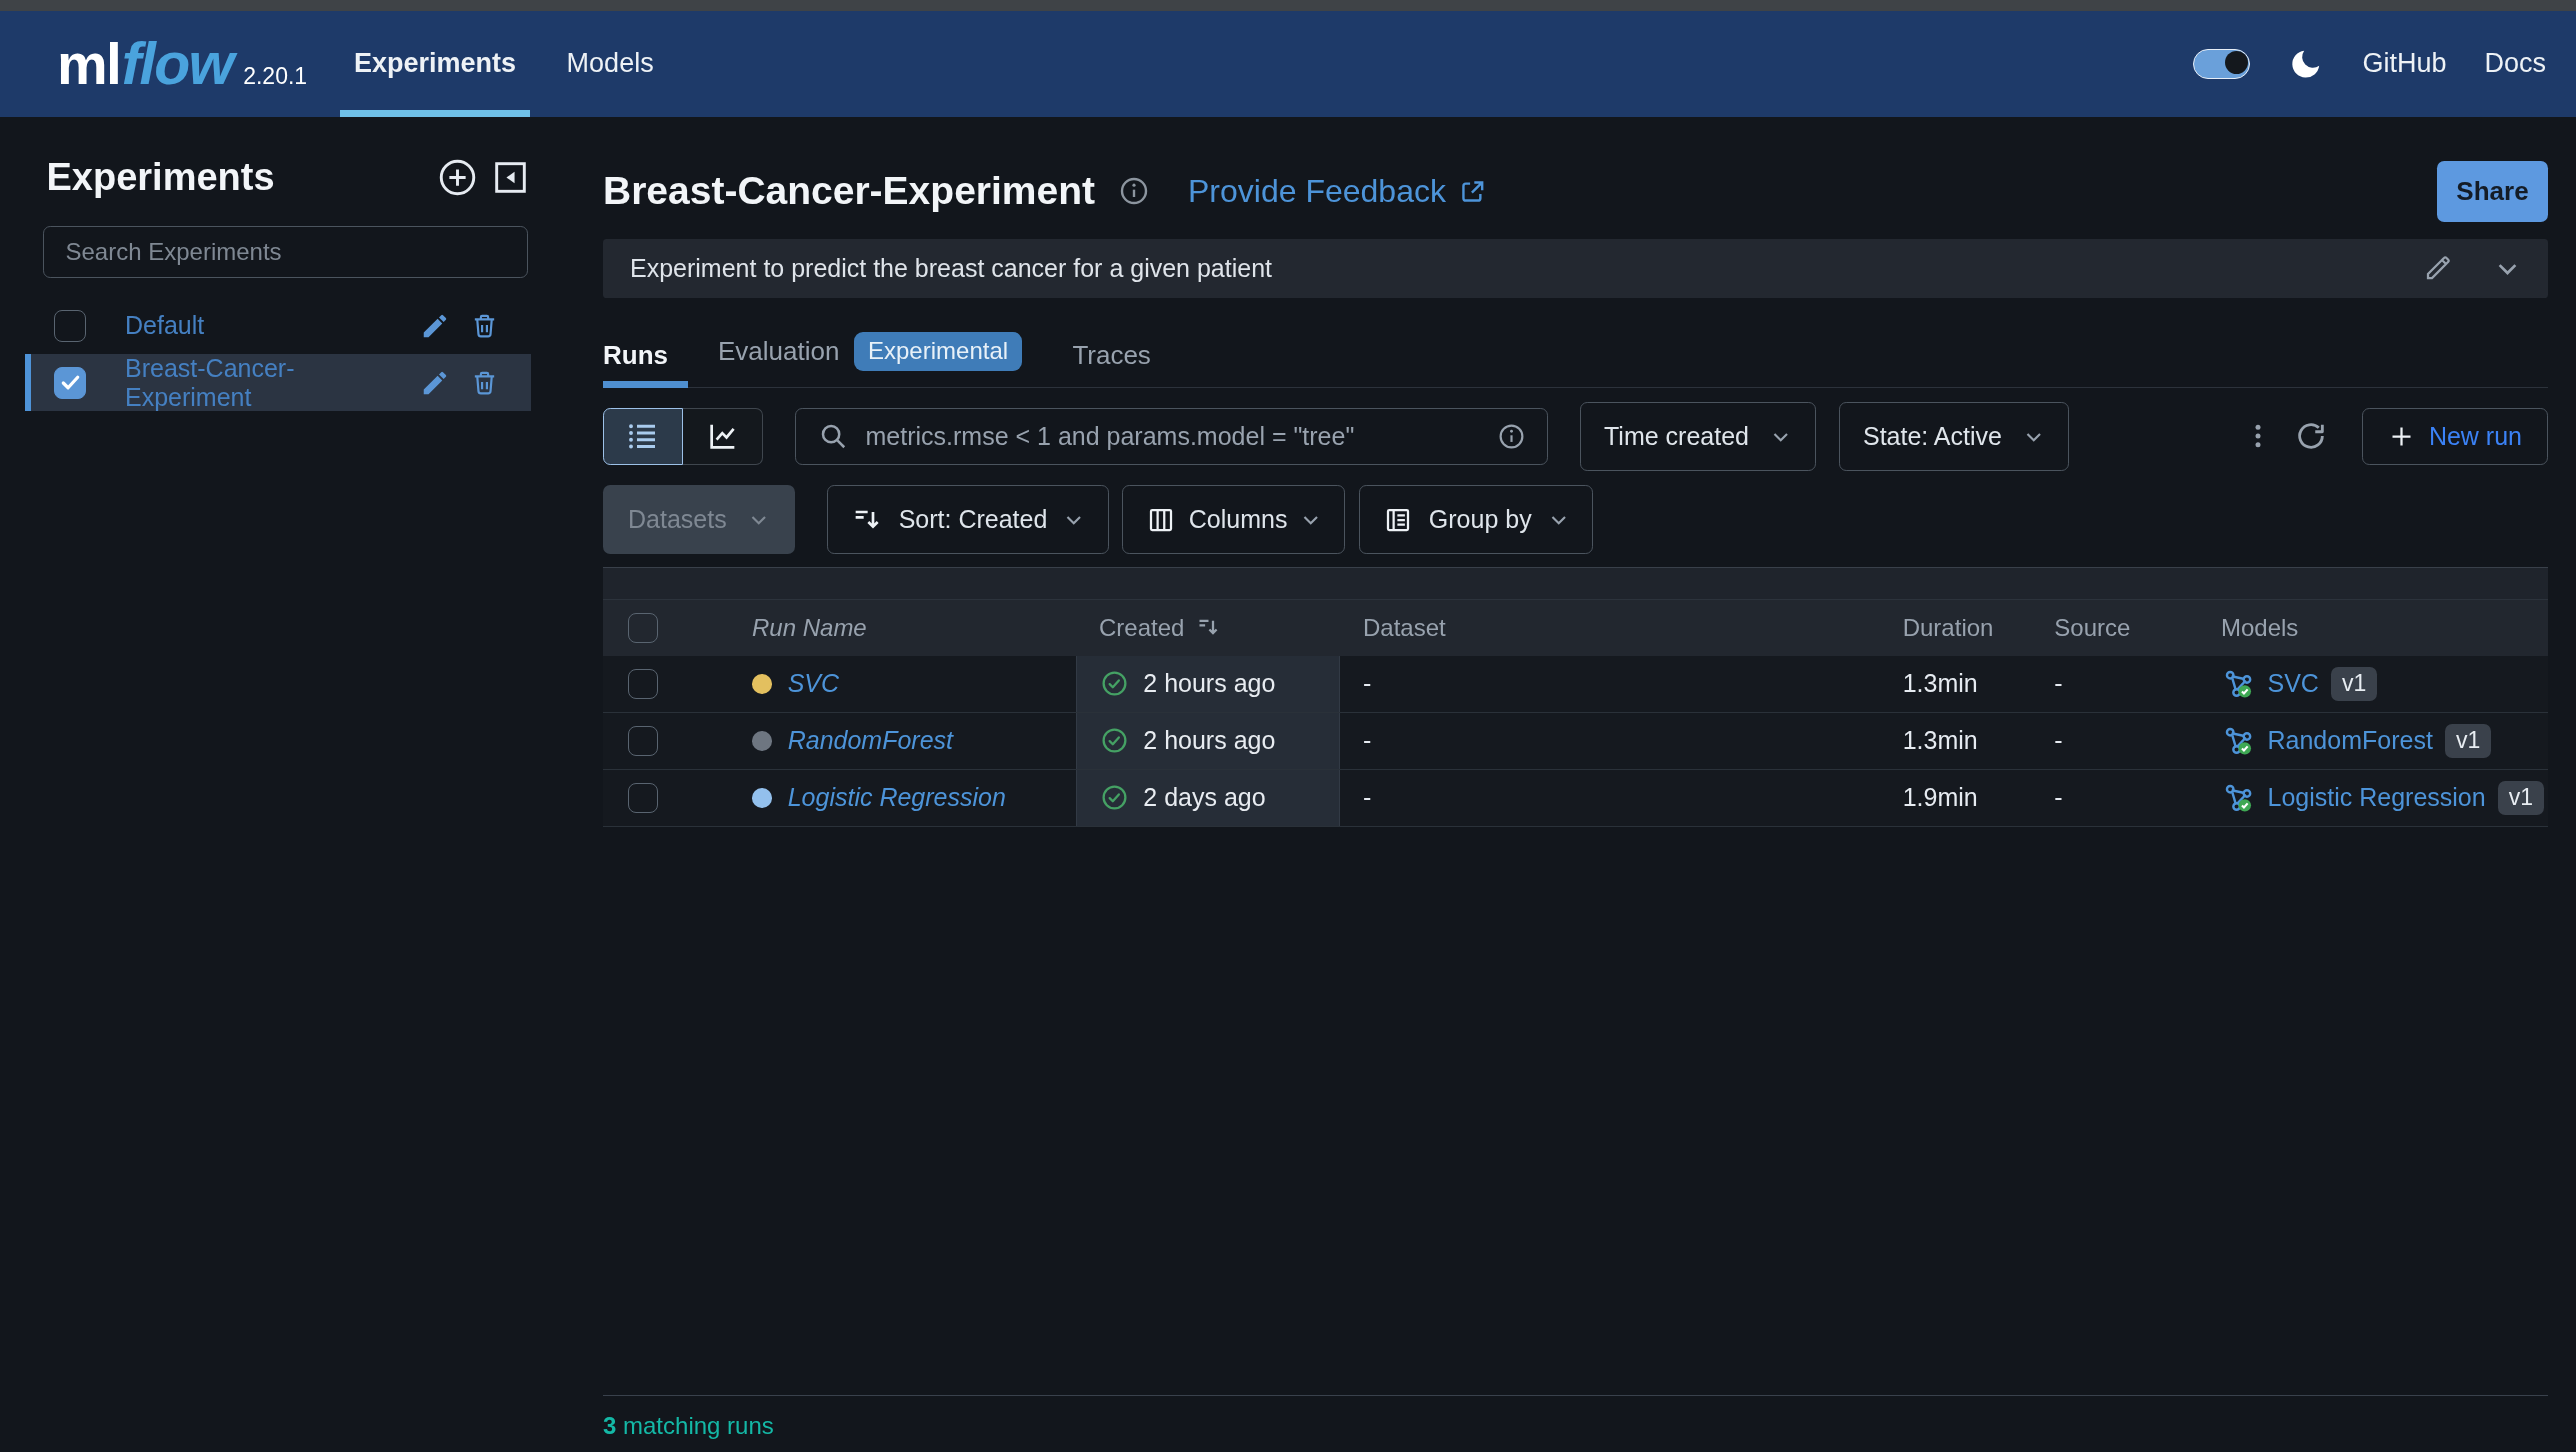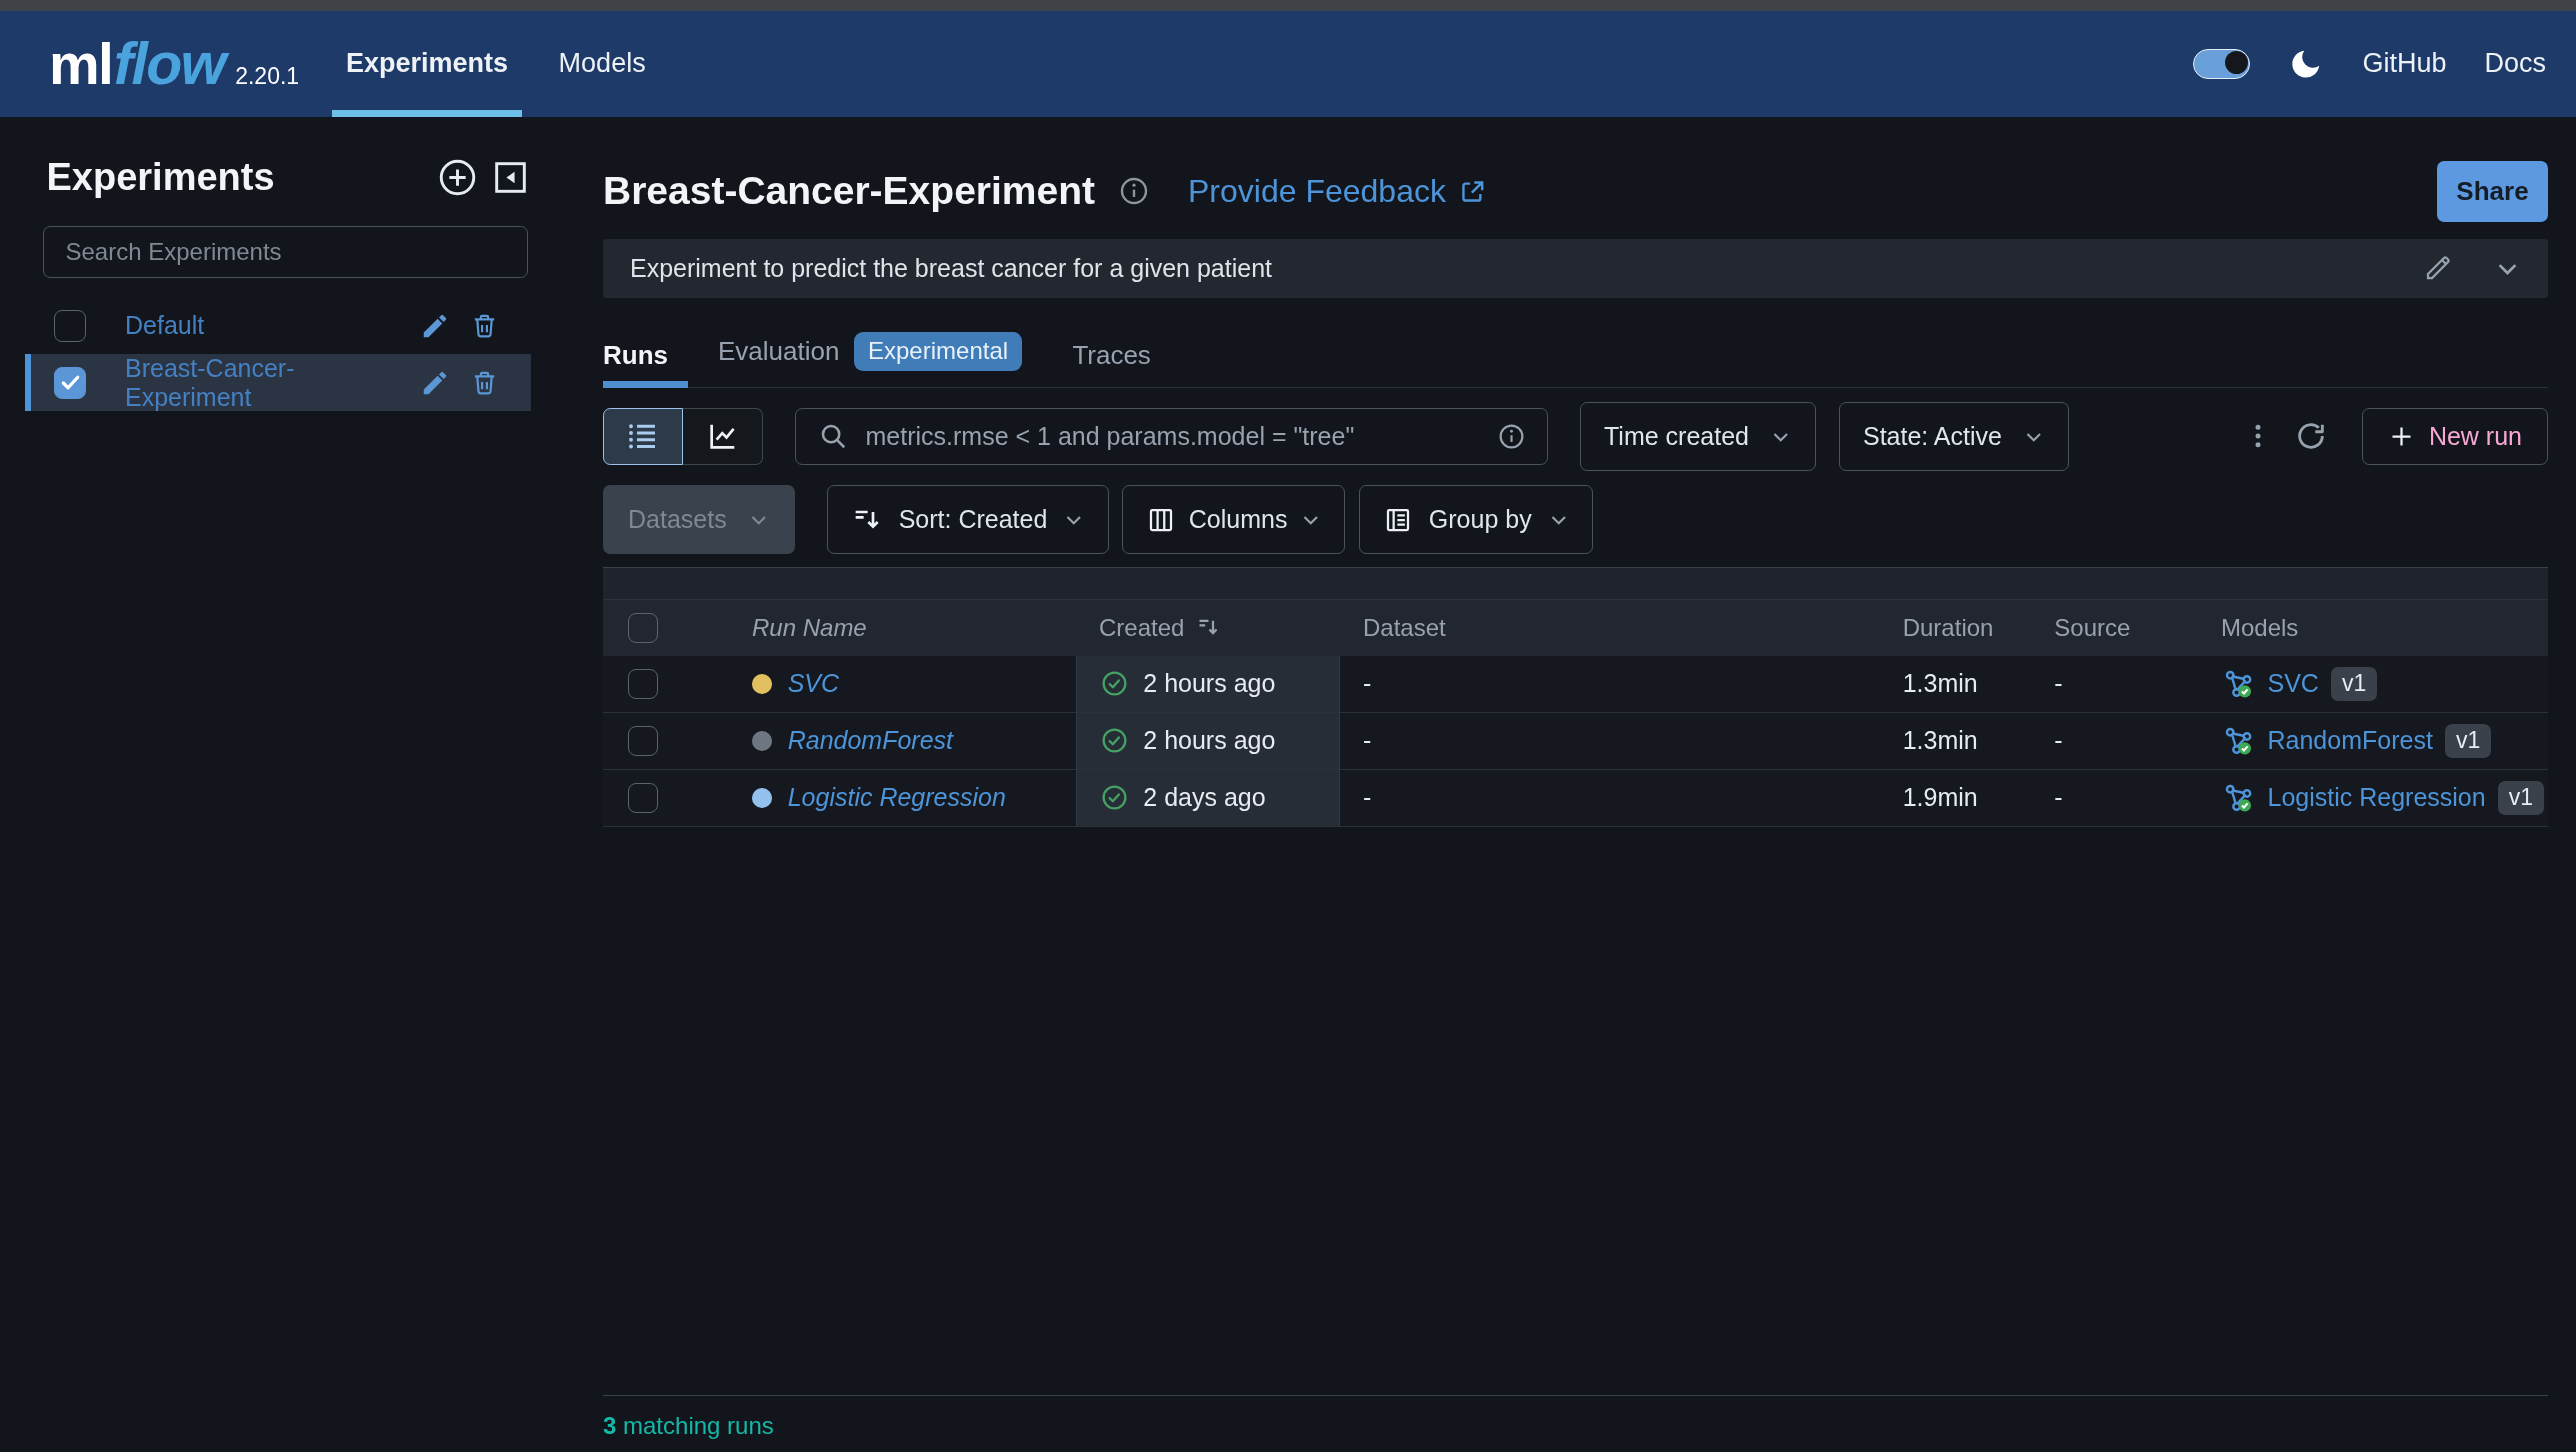--- a/index.html
+++ b/index.html
@@ -14,21 +14,21 @@
   svg { display:block; }
 
   
   .top-strip { height:10.7px; background:#3f4347; }
 
   
   .navbar {
     height:106px; background:#1e3a69;
     display:flex; align-items:center; padding:0 30px 0 49px;
   }
-  .logo { display:flex; align-items:baseline; cursor:pointer; }
+  .logo { display:flex; align-items:baseline; cursor:pointer;margin-left:8px; }
   .logo-ml { font-size:57px; font-weight:bold; color:#ffffff; letter-spacing:-1.8px; }
   .logo-flow { font-size:59px; font-weight:bold; font-style:italic; color:#4aa3dd; letter-spacing:-1.8px; margin-left:1.8px; }
   .logo-version { font-size:23px; color:#ffffff; margin-left:10.7px; }
   .nav-tabs { display:flex; gap:47px; margin-left:45px; height:106px; }
   .nav-tab {
     display:flex; align-items:center; font-size:27px; color:#eef2f6;
     position:relative; padding:0 1.8px; cursor:pointer;
   }
   .nav-tab.active { font-weight:bold; }
   .nav-tab.active::after {
@@ -102,21 +102,21 @@
   .run-search input { flex:1; background:transparent; border:none; outline:none; color:#98a2ae;
                       font-size:25px; font-family:"Liberation Sans", sans-serif; }
   .dd { height:69px; border:1.8px solid #4b545e; border-radius:7.2px; display:flex; align-items:center;
         gap:21.5px; padding:0 23px; font-size:25px; color:#dfe5eb; cursor:pointer; background:transparent; }
   .dd-time { margin-left:32px; }
   .dd-state { margin-left:23px; }
   .tb-spacer { flex:1; }
   .tb-icon { cursor:pointer; padding:0 10.7px; }
   .new-run-btn { margin-left:23px; height:57px; border:1.8px solid #4b545e; border-radius:7.2px;
                  display:flex; align-items:center; gap:14.3px; padding:0 25px; font-size:25px;
-                 color:#f9a8d4; cursor:pointer; background:transparent; }
+                 color:#3b82f6; cursor:pointer; background:transparent; }
 
   .toolbar2 { margin-top:14.3px; display:flex; align-items:center; }
   .dd-datasets { background:#39424d; border:none; color:#7f8893; padding:0 25px; }
   .dd-sort { margin-left:32px; gap:16px; }
   .dd-cols { margin-left:13.4px; gap:12.5px; }
   .dd-group { margin-left:13.4px; gap:16px; }
 
   
   .runs-table { margin-top:12.5px; }
   .t-spacer { height:32px; background:#1f242c; border-top:1.8px solid #39404a; }

